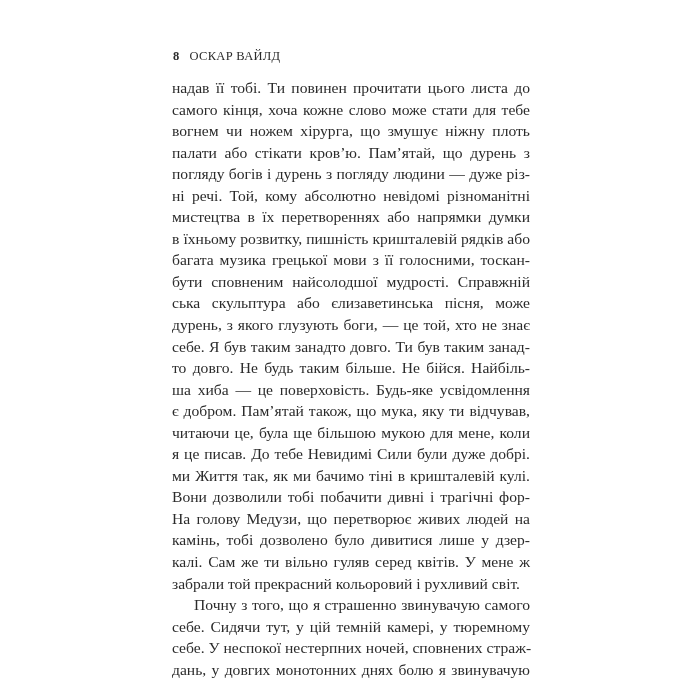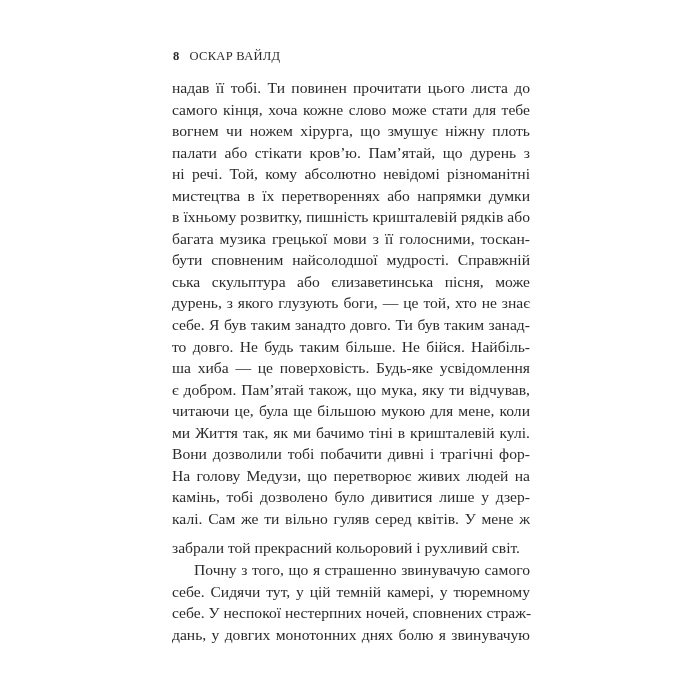--- a/index.html
+++ b/index.html
@@ -45,52 +45,53 @@
     }
     .line {
       display: block;
       white-space: nowrap;
       text-align: justify;
       text-align-last: justify;
       height: 21.55px;
     }
     .line.last {
       text-align-last: left;
-      margin-top: 8px;
     }
     .line.indent {
       padding-left: 22px;
     }
   </style>
 </head>
 <body>
 
 <div class="page">
   <div class="running-head">
     <span class="page-number">8</span><span class="book-title">ОСКАР ВАЙЛД</span>
   </div>
 
   <div class="body-text">
     <div>
       <span class="line">надав її тобі. Ти повинен прочитати цього листа до</span>
       <span class="line">самого кінця, хоча кожне слово може стати для тебе</span>
       <span class="line">вогнем чи ножем хірурга, що змушує ніжну плоть</span>
       <span class="line">палати або стікати кров’ю. Пам’ятай, що дурень з</span>
+      <span class="line">погляду богів і дурень з погляду людини — дуже різ-</span>
       <span class="line">ні речі. Той, кому абсолютно невідомі різноманітні</span>
       <span class="line">мистецтва в їх перетвореннях або напрямки думки</span>
       <span class="line">в їхньому розвитку, пишність кришталевій рядків або</span>
       <span class="line">багата музика грецької мови з її голосними, тоскан-</span>
       <span class="line">бути сповненим найсолодшої мудрості. Справжній</span>
       <span class="line">ська скульптура або єлизаветинська пісня, може</span>
       <span class="line">дурень, з якого глузують боги, — це той, хто не знає</span>
       <span class="line">себе. Я був таким занадто довго. Ти був таким занад-</span>
       <span class="line">то довго. Не будь таким більше. Не бійся. Найбіль-</span>
       <span class="line">ша хиба — це поверховість. Будь-яке усвідомлення</span>
       <span class="line">є добром. Пам’ятай також, що мука, яку ти відчував,</span>
       <span class="line">читаючи це, була ще більшою мукою для мене, коли</span>
+      <span class="line">я це писав. До тебе Невидимі Сили були дуже добрі.</span>
       <span class="line">ми Життя так, як ми бачимо тіні в кришталевій кулі.</span>
       <span class="line">Вони дозволили тобі побачити дивні і трагічні фор-</span>
       <span class="line">На голову Медузи, що перетворює живих людей на</span>
       <span class="line">камінь, тобі дозволено було дивитися лише у дзер-</span>
       <span class="line">калі. Сам же ти вільно гуляв серед квітів. У мене ж</span>
       <span class="line last">забрали той прекрасний кольоровий і рухливий світ.</span>
     </div>
     <div>
       <span class="line indent">Почну з того, що я страшенно звинувачую самого</span>
       <span class="line">себе. Сидячи тут, у цій темній камері, у тюремному</span>

